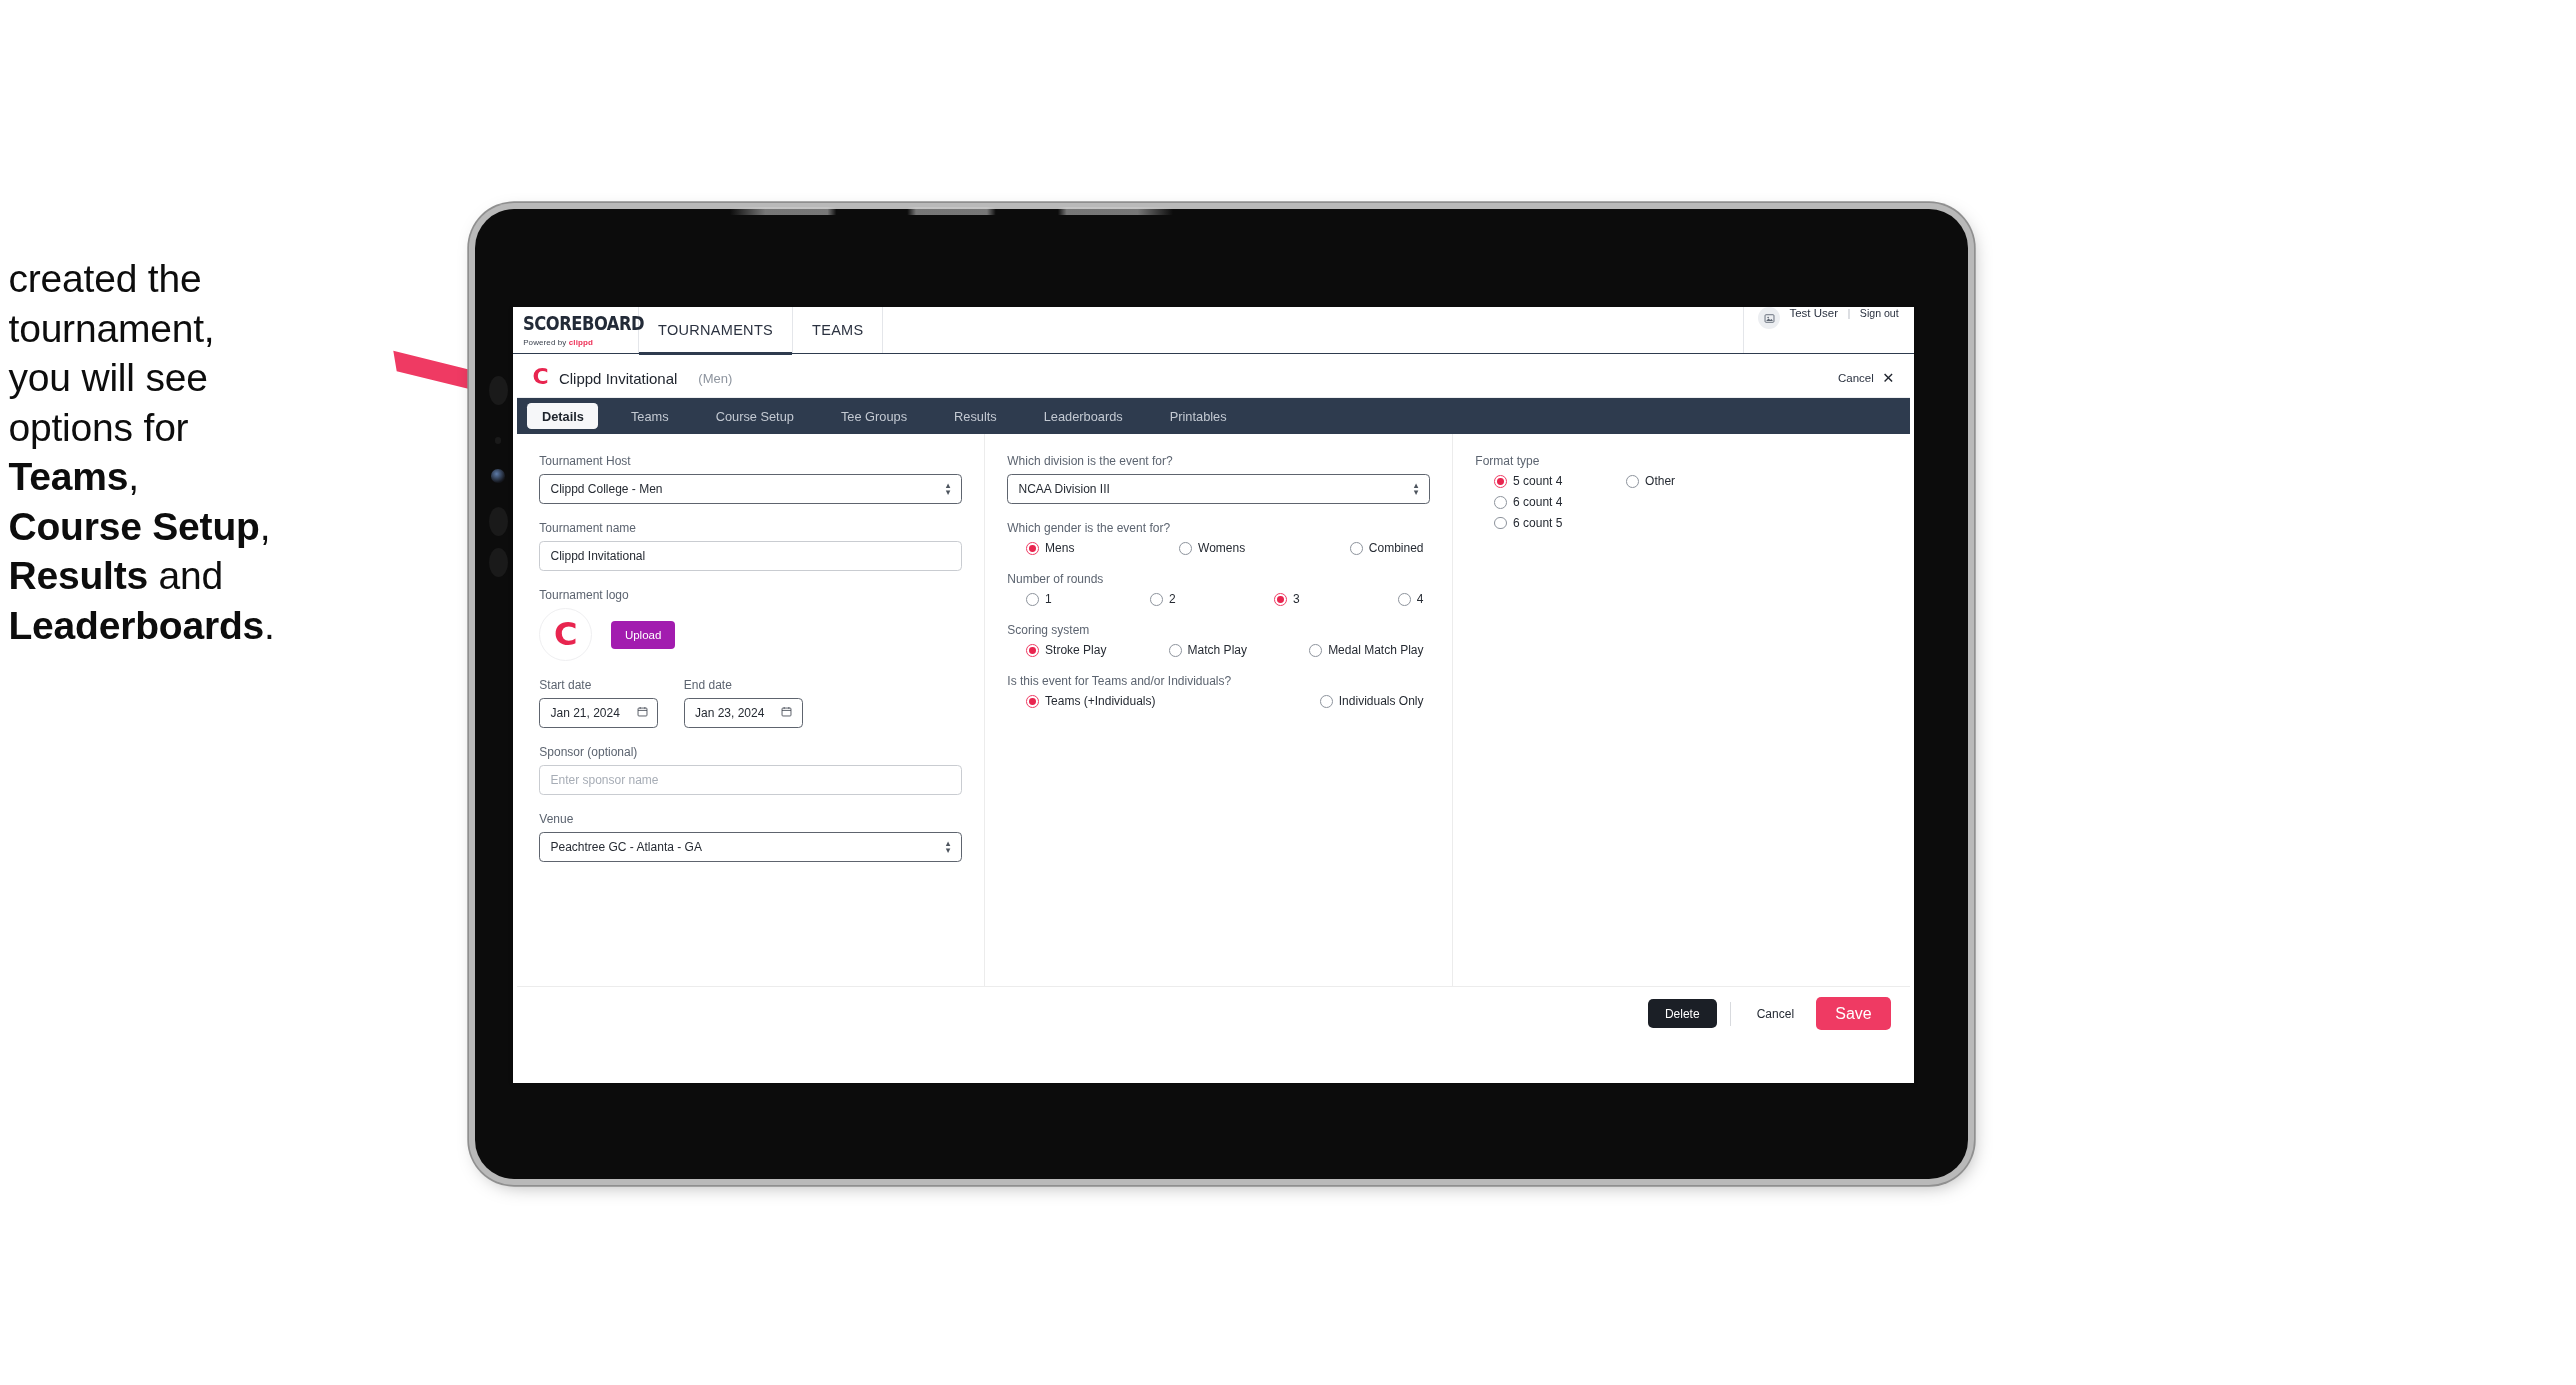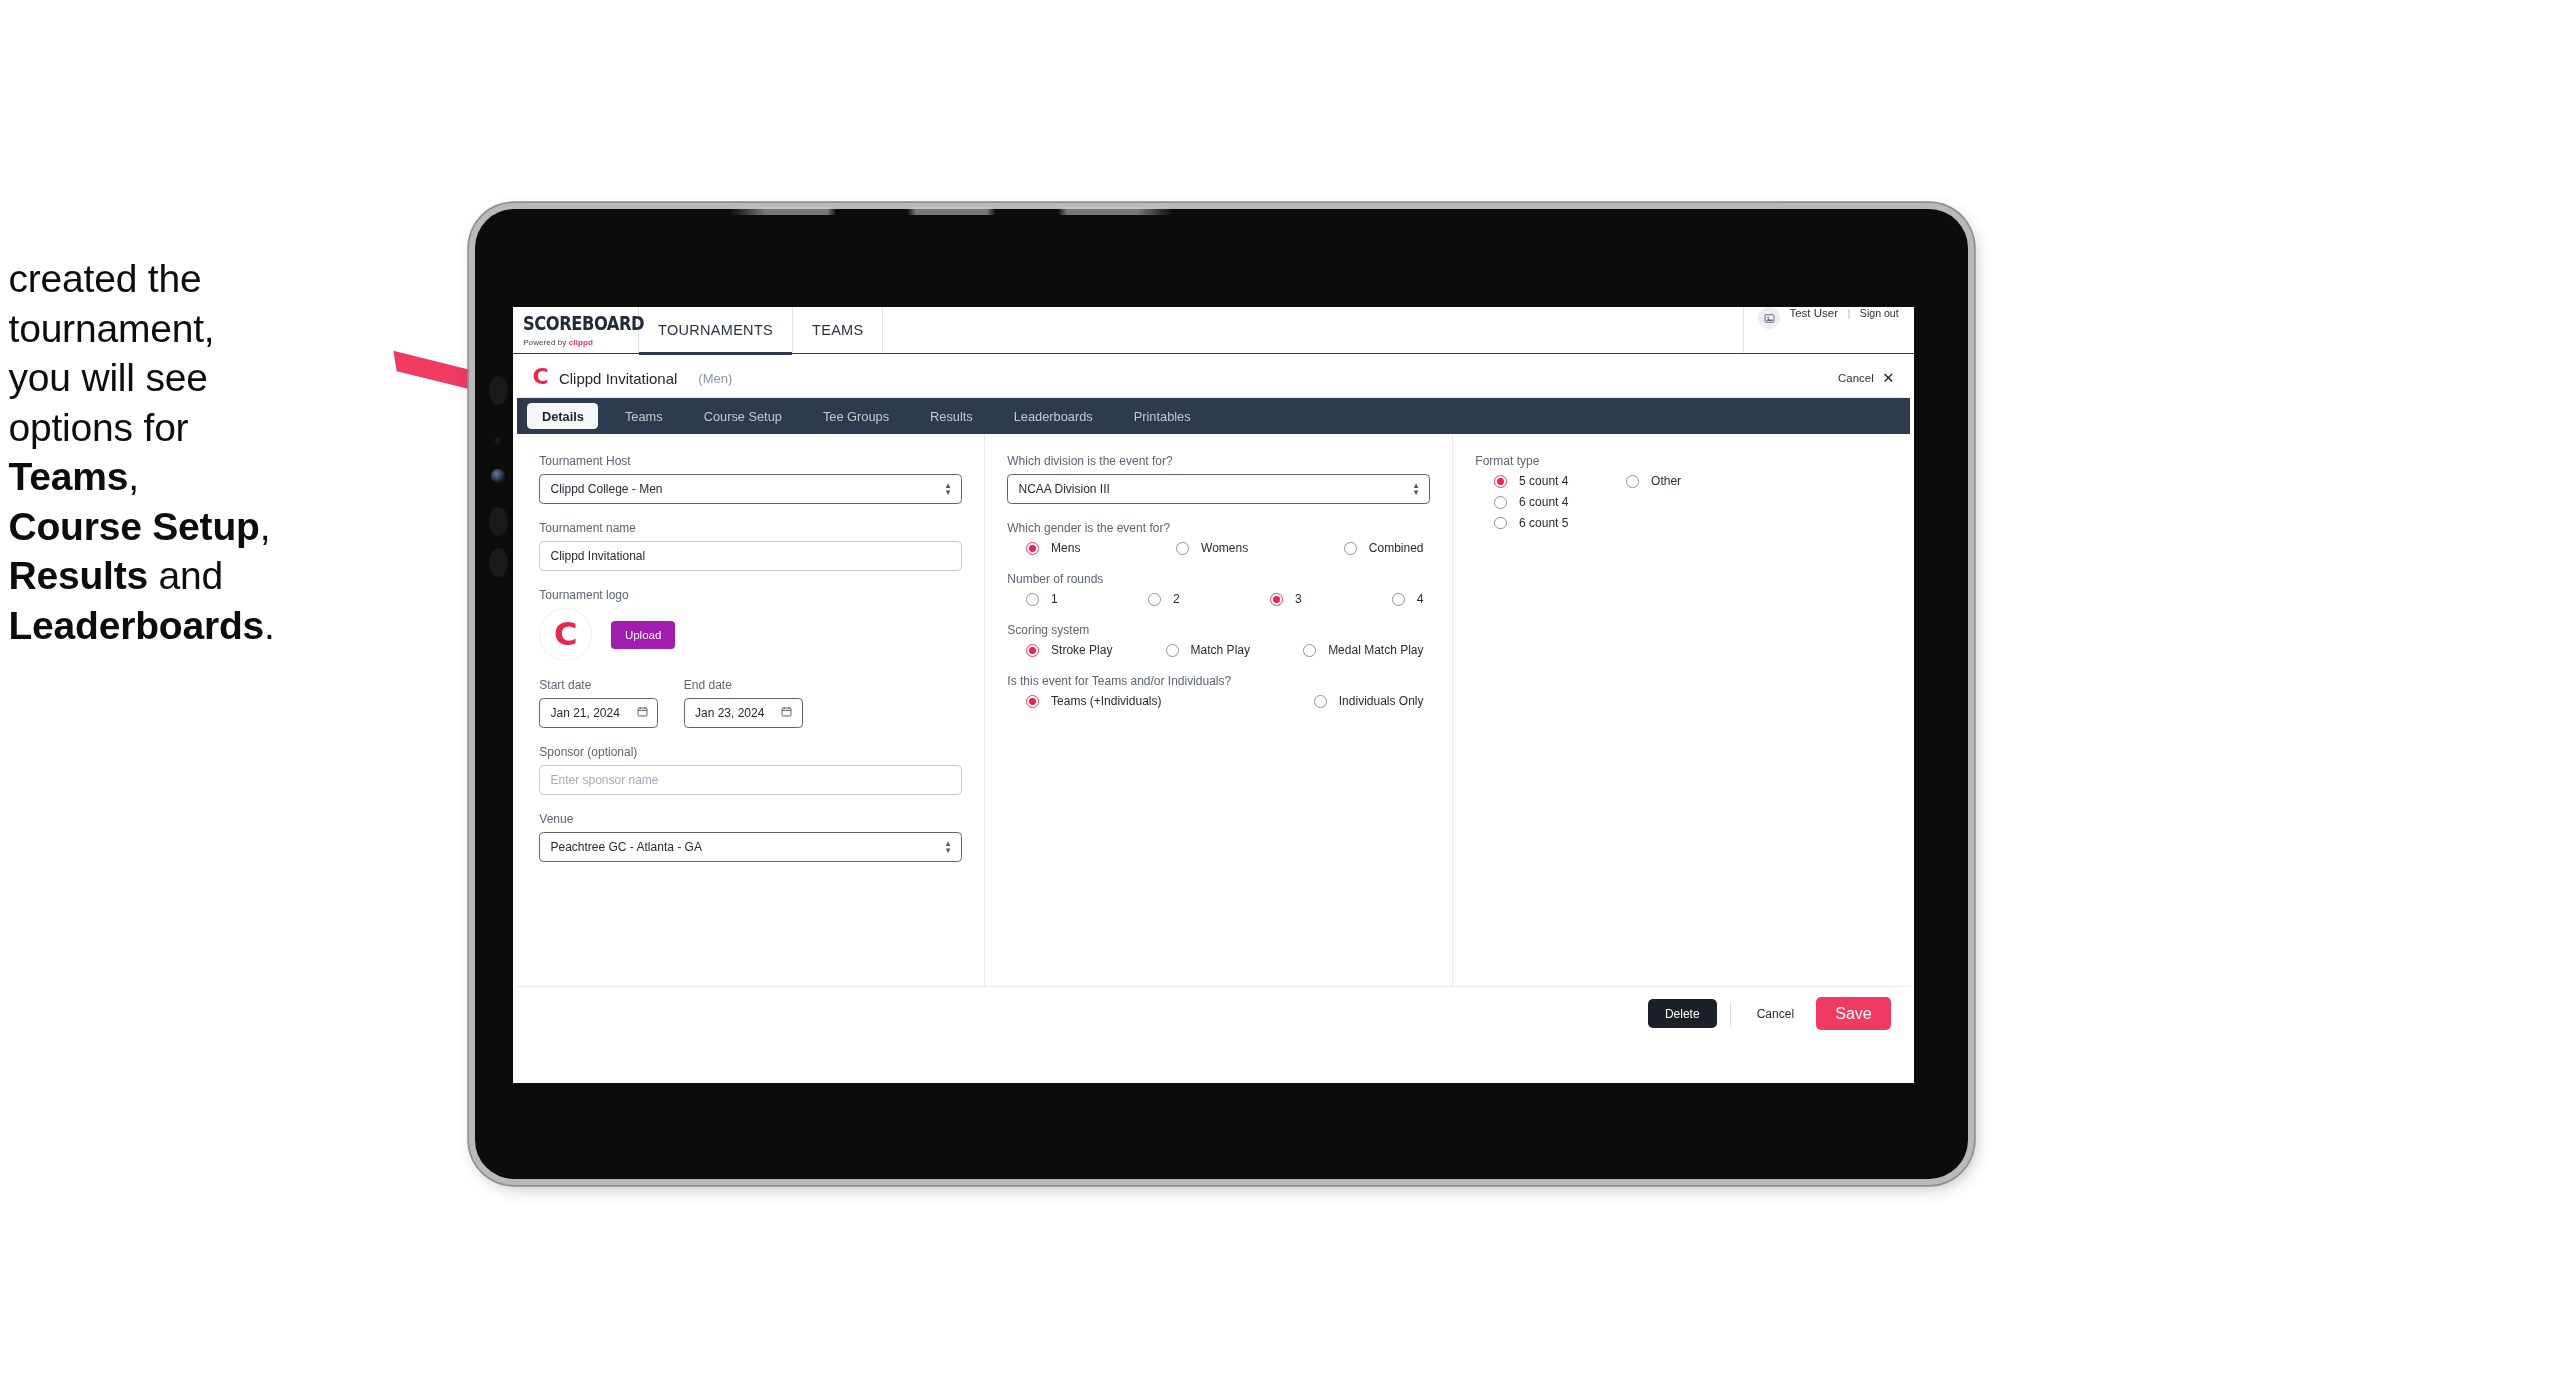--- a/index.html
+++ b/index.html
@@ -113,21 +113,21 @@
   }
   .ttitle { font-size: 15px; color: #21262f; }
   .tsub { font-size: 13px; color: #8d949e; margin-left: 21px; }
   .tspacer { flex: 1; }
   .tcancel { font-size: 11.5px; color: #2b3240; cursor: pointer; }
   .tclose { font-size: 14.5px; color: #21262f; margin-left: 8.5px; cursor: pointer; line-height: 1; }
 
   
   .tabstrip {
     margin: 0 4.3px; height: 36px; background: #2e3b4e;
-    display: flex; align-items: center; padding-left: 10.2px; gap: 12px;
+    display: flex; align-items: center; padding-left: 10.2px; gap: 18px;
   }
   .tab {
     font-size: 12.8px; color: #c3c9d2; padding: 0 14.5px; height: 25.5px;
     display: flex; align-items: center; border-radius: 4.3px; cursor: pointer;
   }
   .tab.active { background: #f6f7f9; color: #1d232c; font-weight: bold; }
 
   
   .formwrap {
     margin: 0 4.3px; height: 553px; display: flex; background: #fff;
@@ -170,21 +170,21 @@
     background: #a21caf; color: #fff; font-size: 11.5px;
     border-radius: 4px; padding: 7.7px 13.6px; cursor: pointer;
   }
 
   .daterow { display: flex; gap: 25.5px; }
   .datecell { width: 119px; }
   .datecell .finput { width: 119px; }
 
   
   .radiorow { display: flex; align-items: center; flex-wrap: wrap; gap: 6px 8.5px; justify-content: space-between; }
-  .radio { display: flex; align-items: center; gap: 12px; cursor: pointer; margin-right: 6.8px; padding-left: 19px; }
+  .radio { display: flex; align-items: center; gap: 6px; cursor: pointer; margin-right: 6.8px; padding-left: 19px; }
   .rdot {
     width: 12.8px; height: 12.8px; border-radius: 50%;
     border: 1.1px solid #8d939c; background: #fff;
     display: flex; align-items: center; justify-content: center;
     flex: none;
   }
   .rdot.on { border-color: #ef3a63; }
   .rdot.on::after {
     content: ""; width: 6.8px; height: 6.8px; border-radius: 50%; background: #e8254f;
   }

